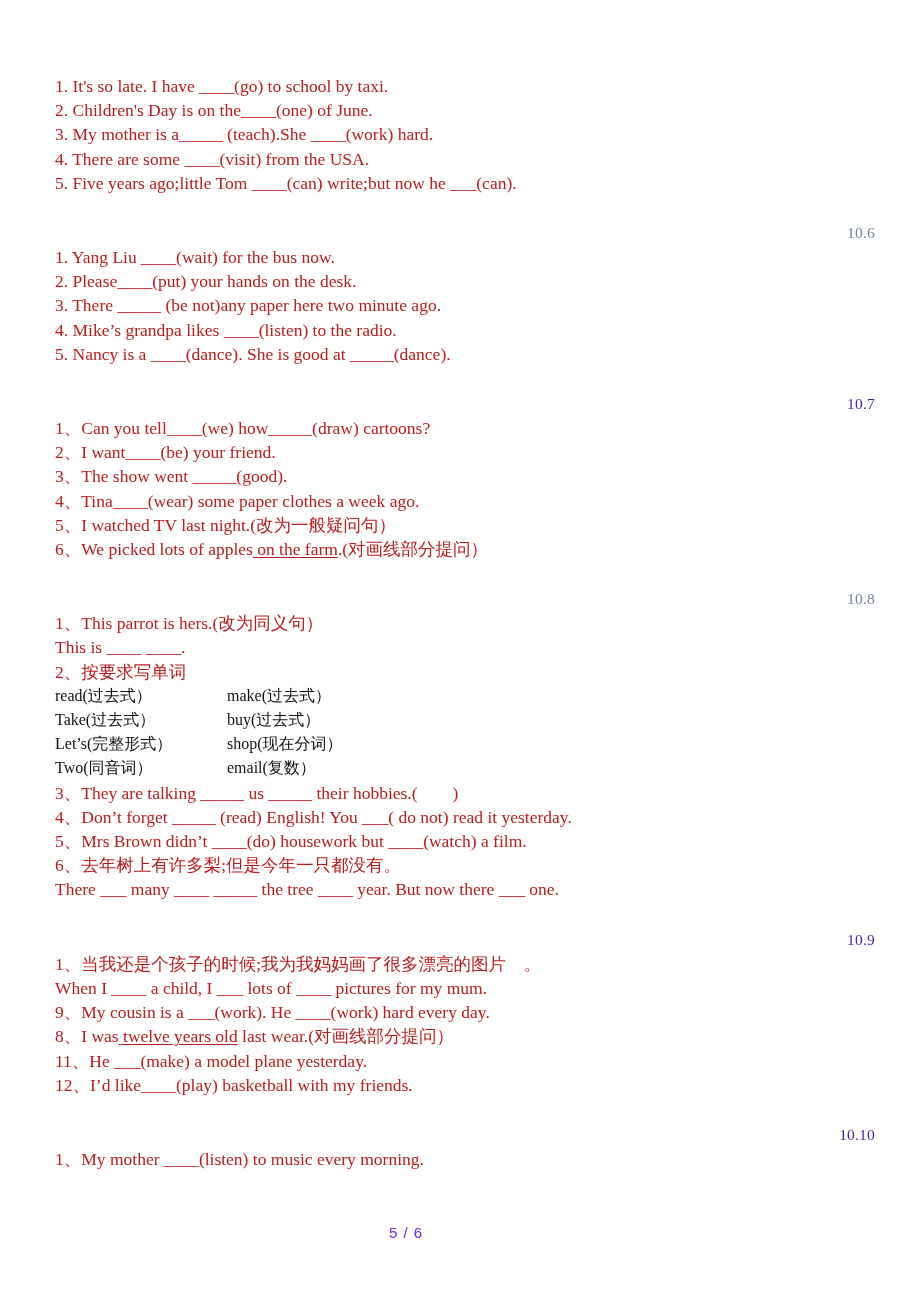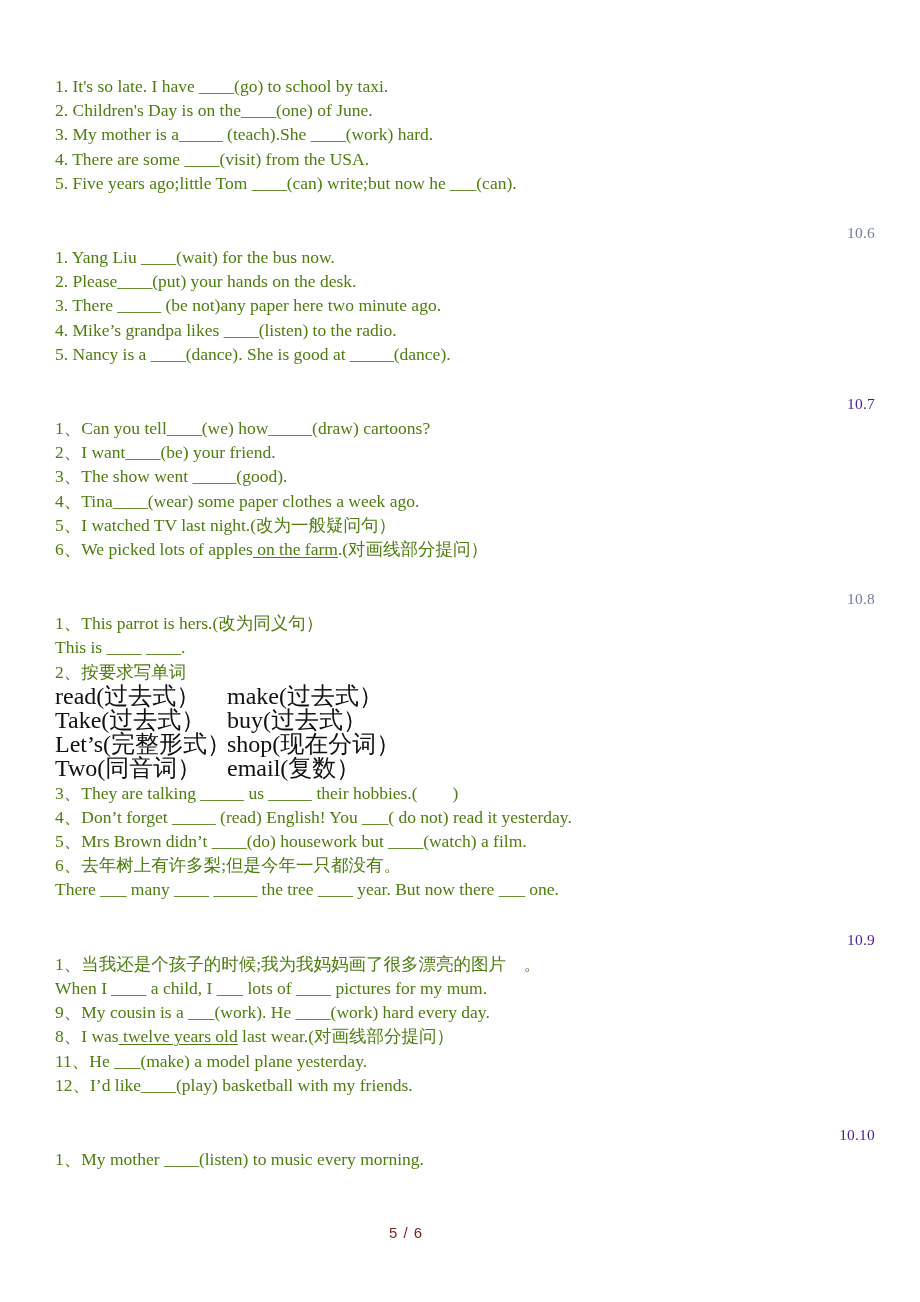--- a/index.html
+++ b/index.html
@@ -39,45 +39,45 @@
     text-align: right;
   }
   .sec-head.faded { color: #6e7f97; }
   .sec-head.navy  { color: #4c1d95; }
 
   .ln {
     font-size: 17.5px;
     line-height: 24.2px;
     margin: 0;
     white-space: pre-wrap;
-    color: #4d7c0f;
+    color: #b91c1c;
   }
   .ln.mixed {
     
     font-family: "Liberation Serif", "DejaVu Sans", serif;
   }
   .u { text-decoration: underline; text-underline-offset: 2px; }
   .gap-md { height: 26px; }
 
   .vocab-row {
-    font-size: 24px;
+    font-size: 16px;
     line-height: 24.2px;
     font-family: "Liberation Serif", "DejaVu Sans", serif;
     white-space: pre;
   }
 
   .footer {
     position: absolute;
     left: 0;
     top: 1224px;
     width: 812px;
     text-align: center;
     font-family: "Liberation Sans", "DejaVu Sans", sans-serif;
     font-size: 15px;
-    color: #7f1d1d;
+    color: #6d28d9;
     letter-spacing: 1px;
   }
 </style>
 </head>
 <body>
 
 <div class="page">
   <div class="content">
 
     <div class="section">

